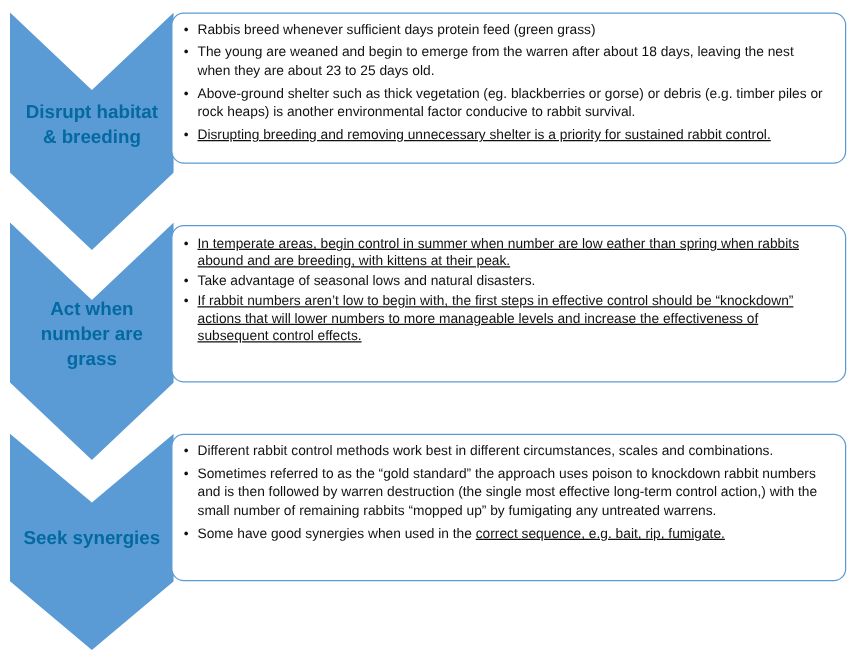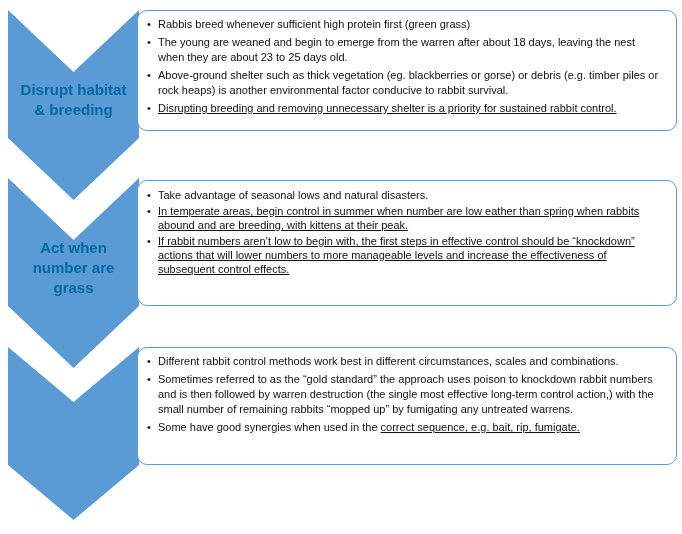--- a/index.html
+++ b/index.html
@@ -47,45 +47,46 @@
 <div class="canvas">
 
   <div class="chev chev-1">
     <svg width="131" height="190" viewBox="0 0 131 190">
       <polygon points="0,0 65.5,62 131,0 131,128 65.5,190 0,128" fill="#5B9BD5"></polygon>
     </svg>
     <div class="chevron-label">Disrupt habitat &amp; breeding</div>
   </div>
   <div class="panel panel-1">
     <div>
-        <div class="bullet">Rabbis breed whenever sufficient high protein first (green grass)</div>
+        <div class="bullet">Rabbis breed whenever sufficient days protein feed (green grass)</div>
         <div class="bullet">The young are weaned and begin to emerge from the warren after about 18 days, leaving the nest when they are about 23 to 25 days old.</div>
         <div class="bullet">Above-ground shelter such as thick vegetation (eg. blackberries or gorse) or debris (e.g. timber piles or rock heaps) is another environmental factor conducive to rabbit survival.</div>
         <div class="bullet"><span class="ul">Disrupting breeding and removing unnecessary shelter is a priority for sustained rabbit control.</span></div>
       </div>
   </div>
 
   <div class="chev chev-2">
     <svg width="131" height="190" viewBox="0 0 131 190">
       <polygon points="0,0 65.5,62 131,0 131,128 65.5,190 0,128" fill="#5B9BD5"></polygon>
     </svg>
     <div class="chevron-label">Act when number are grass</div>
   </div>
   <div class="panel panel-2">
     <div>
+        <div class="bullet"><span class="ul">In temperate areas, begin control in summer when number are low eather than spring when rabbits abound and are breeding, with kittens at their peak.</span></div>
         <div class="bullet">Take advantage of seasonal lows and natural disasters.</div>
-        <div class="bullet"><span class="ul">In temperate areas, begin control in summer when number are low eather than spring when rabbits abound and are breeding, with kittens at their peak.</span></div>
         <div class="bullet"><span class="ul">If rabbit numbers aren’t low to begin with, the first steps in effective control should be “knockdown” actions that will lower numbers to more manageable levels and increase the effectiveness of subsequent control effects.</span></div>
       </div>
   </div>
 
   <div class="chev chev-3">
     <svg width="131" height="173" viewBox="0 0 131 173">
       <polygon points="0,0 65.5,55 131,0 131,118 65.5,173 0,118" fill="#5B9BD5"></polygon>
     </svg>
+    <div class="chevron-label">Seek synergies</div>
   </div>
   <div class="panel panel-3">
     <div>
         <div class="bullet">Different rabbit control methods work best in different circumstances, scales and combinations.</div>
         <div class="bullet">Sometimes referred to as the “gold standard” the approach uses poison to knockdown rabbit numbers and is then followed by warren destruction (the single most effective long-term control action,) with the small number of remaining rabbits “mopped up” by fumigating any untreated warrens.</div>
         <div class="bullet">Some have good synergies when used in the <span class="ul">correct sequence, e.g. bait, rip, fumigate.</span></div>
       </div>
   </div>
 
 </div>

